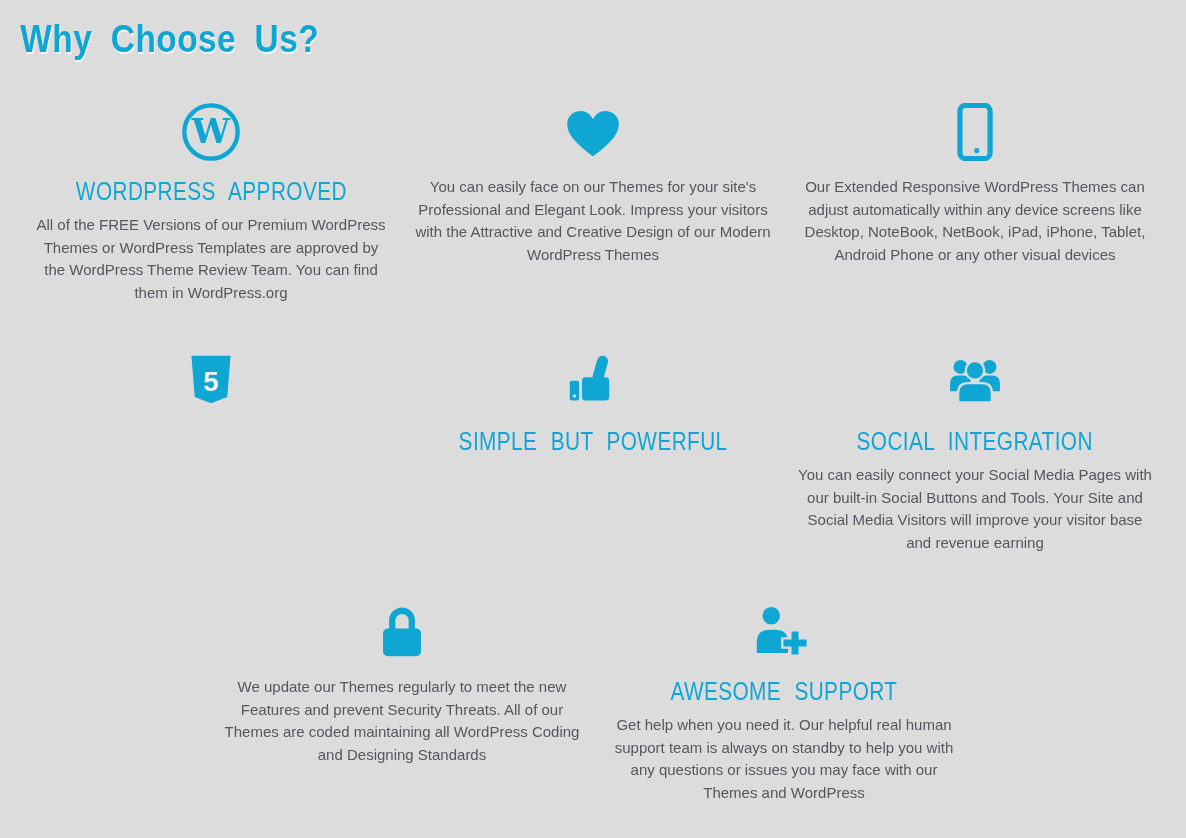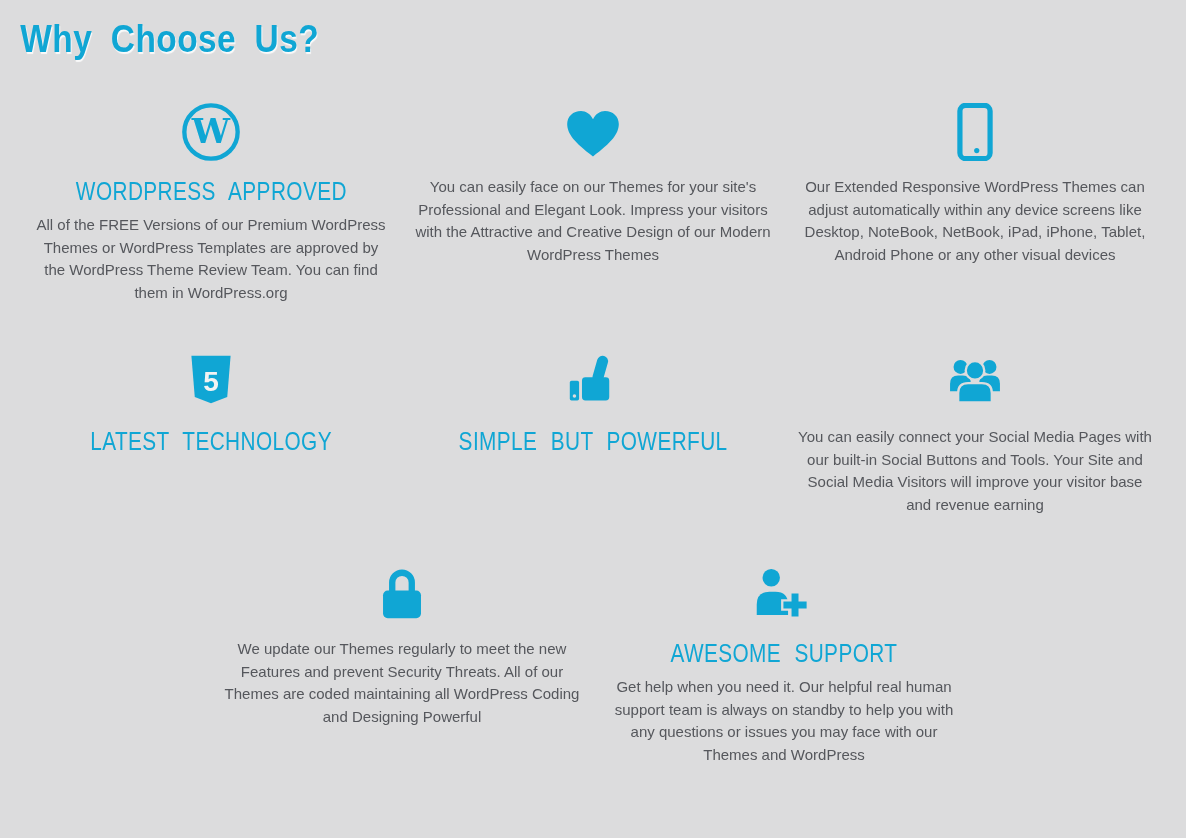--- a/index.html
+++ b/index.html
@@ -105,23 +105,20 @@
       <p class="feature-desc">Our Extended Responsive WordPress Themes can adjust automatically within any device screens like Desktop, NoteBook, NetBook, iPad, iPhone, Tablet, Android Phone or any other visual devices</p>
     </div>
 
     <div class="feature-card">
       <div class="feature-icon-wrap">
         <svg class="ic" viewBox="0 0 100 100" width="56" height="60" aria-hidden="true">
           <path d="M15 3 H85 L79 77 L50 88 L21 77 Z"></path>
           <text x="50" y="66" text-anchor="middle" font-family="'Liberation Sans', sans-serif" font-weight="bold" font-size="50" fill="#f2f3f3">5</text>
         </svg>
       </div>
-      <div class="feature-title-wrap">
-        <h3 class="feature-title">LATEST TECHNOLOGY</h3>
-      </div>
     </div>
 
     <div class="feature-card">
       <div class="feature-icon-wrap">
         <svg class="ic" viewBox="0 0 100 100" width="58" height="58" aria-hidden="true">
           <rect x="10" y="48" width="16" height="34" rx="3"></rect>
           <circle class="cut" cx="18" cy="74" r="3"></circle>
           <rect x="53" y="4" width="19" height="48" rx="9.5" transform="rotate(16 62 28)"></rect>
           <rect x="31" y="42" width="47" height="40" rx="6"></rect>
         </svg>
@@ -137,31 +134,34 @@
           <circle cx="25" cy="24" r="12"></circle>
           <path d="M7 66 V53 Q7 39 21 39 H29 Q43 39 43 53 V66 Z"></path>
           <circle cx="75" cy="24" r="12"></circle>
           <path d="M57 66 V53 Q57 39 71 39 H79 Q93 39 93 53 V66 Z"></path>
           <g class="bgstroke" stroke-width="4">
             <circle cx="50" cy="30" r="16"></circle>
             <path d="M21 85 V69 Q21 52 38 52 H62 Q79 52 79 69 V85 Z"></path>
           </g>
         </svg>
       </div>
+      <div class="feature-title-wrap">
+        <h3 class="feature-title">SOCIAL INTEGRATION</h3>
+      </div>
       <p class="feature-desc">You can easily connect your Social Media Pages with our built-in Social Buttons and Tools. Your Site and Social Media Visitors will improve your visitor base and revenue earning</p>
     </div>
 
     <div class="feature-card">
       <div class="feature-icon-wrap">
         <svg class="ic" viewBox="0 0 80 100" width="46" height="58" aria-hidden="true">
           <path d="M23 50 V30 a17 17 0 0 1 34 0 V50" fill="none" stroke="#10a6d4" stroke-width="11"></path>
           <rect x="7" y="44" width="66" height="48" rx="8"></rect>
         </svg>
       </div>
-      <p class="feature-desc">We update our Themes regularly to meet the new Features and prevent Security Threats. All of our Themes are coded maintaining all WordPress Coding and Designing Powerful</p>
+      <p class="feature-desc">We update our Themes regularly to meet the new Features and prevent Security Threats. All of our Themes are coded maintaining all WordPress Coding and Designing Standards</p>
     </div>
 
     <div class="feature-card">
       <div class="feature-icon-wrap">
         <svg class="ic" viewBox="0 0 110 100" width="64" height="58" aria-hidden="true">
           <circle cx="33" cy="22" r="15"></circle>
           <path d="M8 86 V68 Q8 46 30 46 H40 Q62 46 62 68 V86 Z"></path>
           <path class="bgstroke" stroke-width="4" d="M66 47 H82 V61 H96 V77 H82 V91 H66 V77 H52 V61 H66 Z"></path>
         </svg>
       </div>

